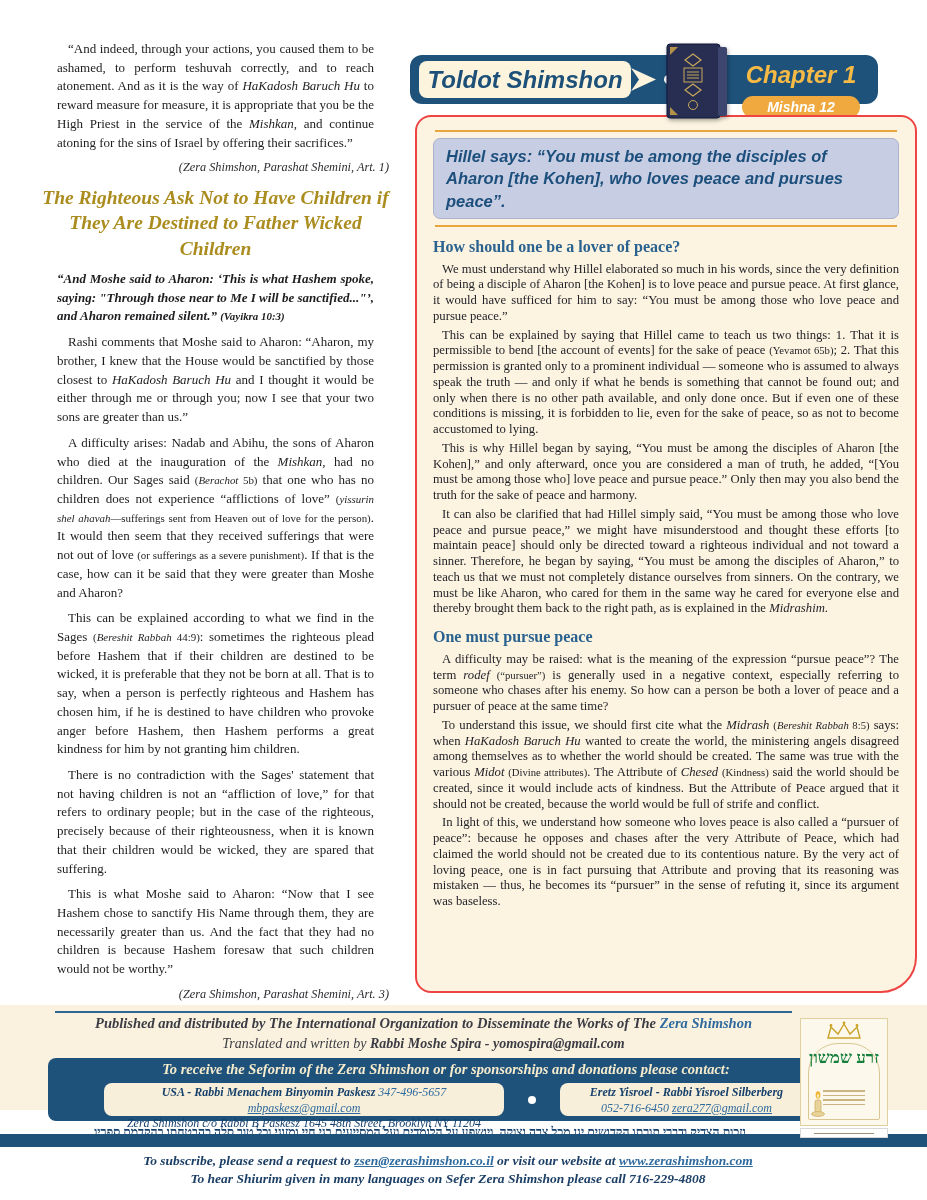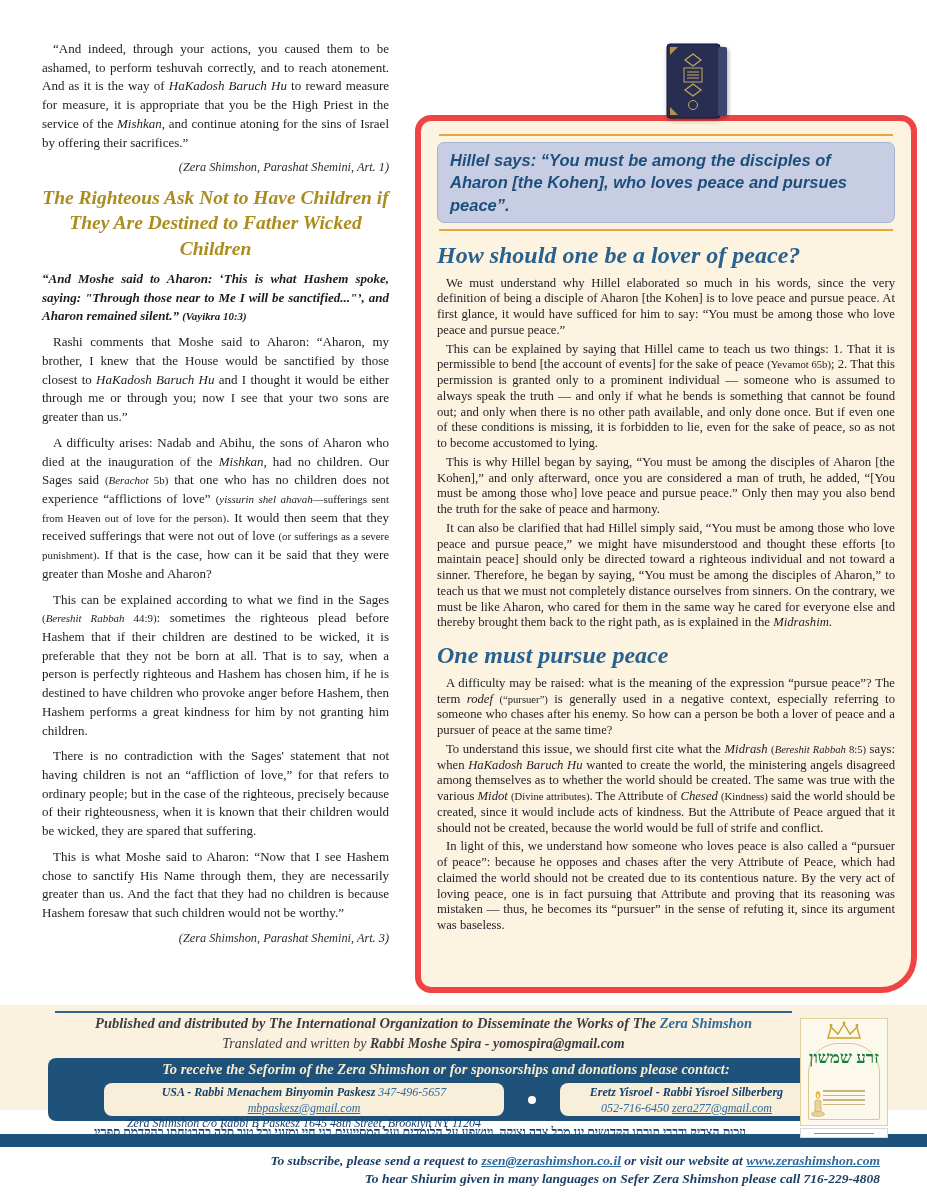--- a/index.html
+++ b/index.html
@@ -5,21 +5,21 @@
   html,body { margin:0; padding:0; background:#ffffff; }
   .page { position:relative; width:927px; height:1200px; background:#ffffff;
           font-family:"Liberation Serif", serif; overflow:hidden; }
   .it { font-style:italic; }
   .bd { font-weight:bold; }
   .sm { font-size:0.84em; }
 
   
   .left-col { position:absolute; left:42px; top:40px; width:347px; color:#1d1d20;
               font-size:13px; line-height:1.44; text-align:justify; }
-  .left-col p { margin:0 0 7px; }
+  .left-col p { margin:0 15px 7px; }
   .ind { text-indent:11px; }
   .attr { text-align:right; font-style:italic; font-size:12.3px; margin:0 0 8px; color:#2b2b30; }
   .gold-heading { margin:6px 0 9px; text-align:center; color:#ab8c1e; font-size:19.5px;
                   line-height:1.3; font-weight:bold; font-style:italic; }
   .verse { font-weight:bold; font-style:italic; }
 
   
   .banner { position:absolute; left:410px; top:55px; width:468px; height:49px;
             background:#1f527b; border-radius:12px; }
   .bubble { position:absolute; left:9px; top:6px; height:37px; width:212px; background:#fdf4dd;
@@ -35,30 +35,30 @@
              font-size:24px; }
   .mishna { position:absolute; left:332px; top:41px; width:118px; height:22px; background:#f0a93e;
             border-radius:11px; color:#ffffff; font-family:"Liberation Sans", sans-serif;
             font-weight:bold; font-style:italic; font-size:14px; display:flex; align-items:center;
             justify-content:center; }
   .book { position:absolute; left:666px; top:42px; width:64px; height:78px; z-index:5;
           filter:drop-shadow(1px 2px 2px rgba(0,0,0,.35)); }
 
   
   .content-box { position:absolute; left:415px; top:115px; width:502px; height:878px;
-                 background:#fcf4e0; border:6px solid #ef4444; border-radius:16px 16px 36px 16px;
+                 background:#fcf4e0; border:2px solid #ef4444; border-radius:16px 16px 36px 16px;
                  padding:10px 16px; box-sizing:border-box; overflow:hidden; color:#23232a;
                  font-size:12.7px; line-height:1.24; text-align:justify; }
   .orange-rule { height:2px; background:#e9a63e; margin:3px 2px; }
   .quote-box { background:#c7cde3; border:1px solid #a9b2cf; border-radius:7px; margin:6px 0;
                padding:6px 12px; color:#1d4f7c; font-family:"Liberation Sans", sans-serif;
                font-weight:bold; font-style:italic; font-size:16.5px; line-height:1.35;
                text-align:left; }
-  .section-heading { margin:10px 0 5px; color:#29618f; font-size:24px; font-weight:bold;
-                     font-style:italic; text-align:left; }
+  .section-heading { margin:10px 0 5px; color:#29618f; font-size:16px; font-weight:bold;
+                     text-align:left; }
   .content-box p { margin:0 0 3px; text-indent:9px; }
 
   
   .footer-strip { position:absolute; left:0; top:1005px; width:927px; height:105px; background:#faf2df; }
   .foot-rule { position:absolute; left:55px; top:6px; width:737px; height:2px; background:#2e6593; }
   .pub-line { position:absolute; left:55px; top:10px; width:737px; text-align:center;
               font-style:italic; font-weight:bold; font-size:14.5px; color:#3c3c44; }
   .pub-line .blue { color:#2e6a9e; }
   .trans-line { position:absolute; left:55px; top:31px; width:737px; text-align:center;
                 font-style:italic; font-size:14px; color:#3c3c44; }
@@ -73,22 +73,22 @@
   .cbox.usa { flex:1.62; }
   .cbox.isr { flex:1; }
   .orn { width:56px; display:flex; align-items:center; justify-content:center; }
   .orn-dot { width:8px; height:8px; background:#ffffff; border-radius:50%; }
   .cname { font-weight:bold; }
   .cphone { color:#2e6a9e; }
   .clink { color:#2e6a9e; text-decoration:underline; cursor:pointer; }
   .hebrew-line { position:absolute; left:40px; top:120px; width:760px; text-align:center;
                  color:#14406b; font-size:12.3px; font-weight:600; }
   .blue-bar { position:absolute; left:0; top:1134px; width:927px; height:13px; background:#1f527b; }
-  .subscribe { position:absolute; left:0; top:1152px; width:880px; text-align:right; color:#1c3f66;
-               font-style:italic; font-weight:600; font-size:13.5px; line-height:1.35; }
+  .subscribe { position:absolute; left:0; top:1152px; width:880px; text-align:center; color:#1c3f66;
+               font-style:italic; font-weight:600; font-size:13.5px; line-height:1.35;padding-left:8px; }
 
   
   .logo { position:absolute; left:800px; top:1018px; width:90px; height:122px; z-index:6; }
   .logo-cover { position:relative; width:88px; height:108px; background:#fdf8ec;
                 border:1px solid #e0d0a0; box-sizing:border-box; }
   .logo-arch { position:absolute; left:7px; top:24px; right:7px; bottom:5px;
                border:1px solid #d9c693; border-radius:30px 30px 2px 2px; }
   .logo-crown { position:absolute; left:50%; top:2px; transform:translateX(-50%); }
   .logo-title { position:absolute; left:0; top:30px; width:100%; text-align:center; color:#15803d;
                 font-weight:bold; font-size:17px; line-height:1.1; }
@@ -111,20 +111,29 @@
     <h2 class="gold-heading">The Righteous Ask Not to Have Children if They Are Destined to Father Wicked Children</h2>
     <p class="verse"><span class="it bd">“And Moshe said to Aharon: ‘This is what Hashem spoke, saying: "Through those near to Me I will be sanctified..."’, and Aharon remained silent.” </span><span class="it bd sm">(Vayikra 10:3)</span></p>
     <p class="ind"><span>Rashi comments that Moshe said to Aharon: “Aharon, my brother, I knew that the House would be sanctified by those closest to </span><span class="it">HaKadosh Baruch Hu</span><span> and I thought it would be either through me or through you; now I see that your two sons are greater than us.”</span></p>
     <p class="ind"><span>A difficulty arises: Nadab and Abihu, the sons of Aharon who died at the inauguration of the </span><span class="it">Mishkan</span><span>, had no children. Our Sages said </span><span class="sm">(</span><span class="it sm">Berachot</span><span class="sm"> 5b)</span><span> that one who has no children does not experience “afflictions of love” </span><span class="sm">(</span><span class="it sm">yissurin shel ahavah</span><span class="sm">—sufferings sent from Heaven out of love for the person)</span><span>. It would then seem that they received sufferings that were not out of love </span><span class="sm">(or sufferings as a severe punishment)</span><span>. If that is the case, how can it be said that they were greater than Moshe and Aharon?</span></p>
     <p class="ind"><span>This can be explained according to what we find in the Sages </span><span class="sm">(</span><span class="it sm">Bereshit Rabbah</span><span class="sm"> 44:9)</span><span>: sometimes the righteous plead before Hashem that if their children are destined to be wicked, it is preferable that they not be born at all. That is to say, when a person is perfectly righteous and Hashem has chosen him, if he is destined to have children who provoke anger before Hashem, then Hashem performs a great kindness for him by not granting him children.</span></p>
     <p class="ind"><span>There is no contradiction with the Sages' statement that not having children is not an “affliction of love,” for that refers to ordinary people; but in the case of the righteous, precisely because of their righteousness, when it is known that their children would be wicked, they are spared that suffering.</span></p>
     <p class="ind"><span>This is what Moshe said to Aharon: “Now that I see Hashem chose to sanctify His Name through them, they are necessarily greater than us. And the fact that they had no children is because Hashem foresaw that such children would not be worthy.”</span></p>
     <div class="attr">(Zera Shimshon, Parashat Shemini, Art. 3)</div>
   </div>
 
+  <div class="banner">
+    <div class="bubble">
+      <span>Toldot Shimshon</span>
+    </div>
+    <span class="tail"></span>
+    <span class="dot"></span>
+    <div class="chapter">Chapter 1</div>
+    <div class="mishna">Mishna 12</div>
+  </div>
   <div class="book">
     <svg viewBox="0 0 64 78" width="64" height="78">
       <rect x="1" y="2" width="53" height="74" rx="3" fill="#272e52" stroke="#11173a" stroke-width="1"></rect>
       <rect x="52" y="5" width="9" height="69" rx="2" fill="#3d466f"></rect>
       <path d="M27 12 L35 18 L27 24 L19 18 Z" fill="none" stroke="#c9a85a" stroke-width="1.2"></path>
       <rect x="18" y="26" width="18" height="14" fill="none" stroke="#c9a85a" stroke-width="1"></rect>
       <line x1="21" y1="30" x2="33" y2="30" stroke="#c9a85a" stroke-width="1"></line>
       <line x1="21" y1="33" x2="33" y2="33" stroke="#c9a85a" stroke-width="1"></line>
       <line x1="21" y1="36" x2="33" y2="36" stroke="#c9a85a" stroke-width="1"></line>
       <path d="M27 42 L35 48 L27 54 L19 48 Z" fill="none" stroke="#c9a85a" stroke-width="1.2"></path>

